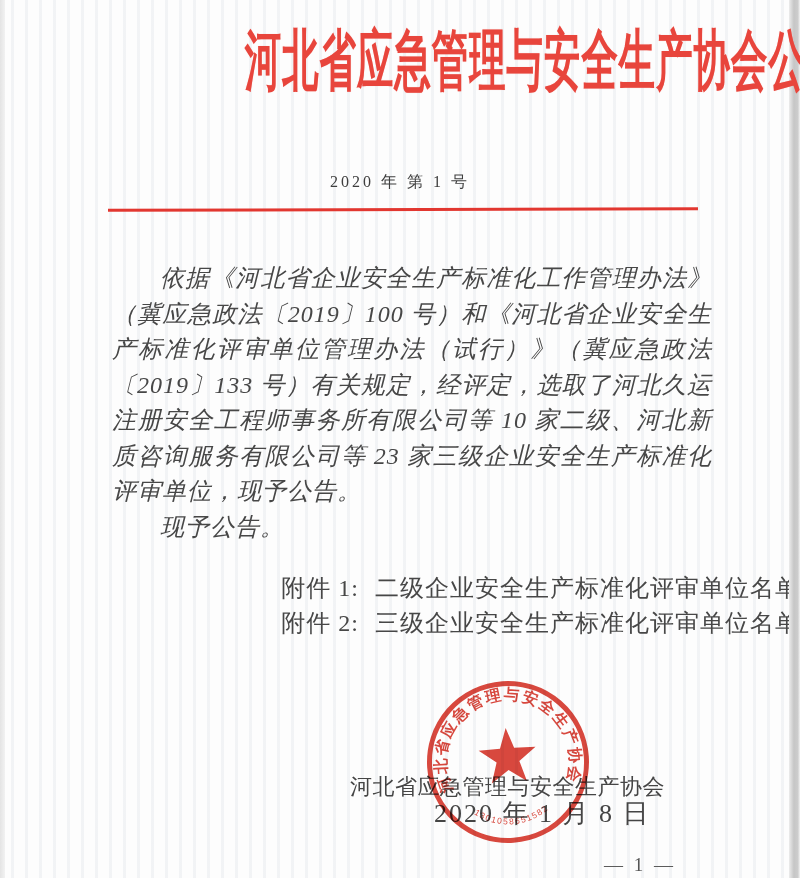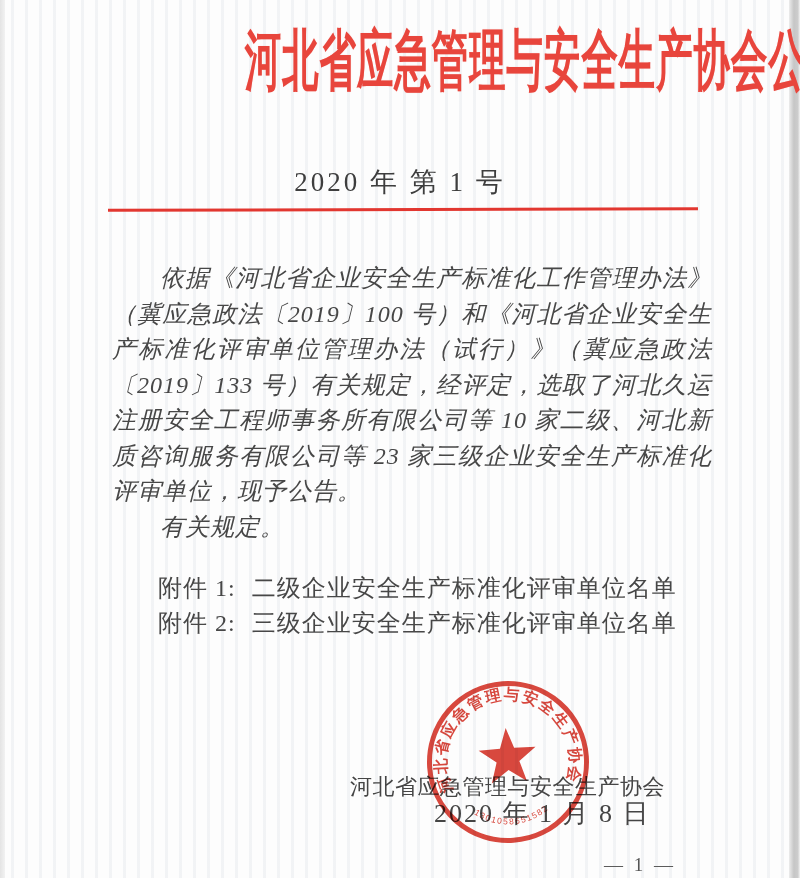--- a/index.html
+++ b/index.html
@@ -36,21 +36,21 @@
     font-weight:700;
     letter-spacing:2px;
     color:#e8453c;
     transform:scaleX(0.55);
     transform-origin:center center;
     text-shadow:0 0 1px rgba(232,69,60,.4);
   }
   .issue-line{
     margin-top:64px;
     text-align:center;
-    font-size:27px;
+    font-size:16px;
     letter-spacing:3px;
     color:#3e3e3e;
     line-height:24px;
   }
   .header-rule{
     margin:14px 0 0 108px;
     width:590px;height:3px;
     background:#e23730;
     transform:rotate(-0.15deg);
   }
@@ -64,21 +64,21 @@
     font-style:italic;
   }
   .body-text p{margin:0;text-indent:2em;}
   .attachments{
     margin:26px 0 0 158px;
     font-size:24px;
     line-height:35px;
     letter-spacing:1px;
     color:#474747;
   }
-  .attachment-item{margin:0;}
+  .attachment-item{margin:0;text-align:right;}
   .attachment-label{margin-right:16px;}
   .official-seal{
     position:absolute;
     left:424px;top:678px;
     width:168px;height:168px;
     transform:rotate(-4deg);
     mix-blend-mode:multiply;
     opacity:.93;
     z-index:5;
   }
@@ -116,21 +116,21 @@
   <div class="title-wrap">
     <span class="doc-title">河北省应急管理与安全生产协会公告</span>
   </div>
 
   <div class="issue-line">2020 年 第 1 号</div>
 
   <div class="header-rule"></div>
 
   <div class="body-text">
     <p>依据《河北省企业安全生产标准化工作管理办法》（冀应急政法〔2019〕100 号）和《河北省企业安全生产标准化评审单位管理办法（试行）》（冀应急政法〔2019〕133 号）有关规定，经评定，选取了河北久运注册安全工程师事务所有限公司等 10 家二级、河北新质咨询服务有限公司等 23 家三级企业安全生产标准化评审单位，现予公告。</p>
-    <p>有关规定。</p>
+    <p>现予公告。</p>
   </div>
 
   <div class="attachments">
     <p class="attachment-item">
       <span class="attachment-label">附件 1:</span><span>二级企业安全生产标准化评审单位名单</span>
     </p>
     <p class="attachment-item">
       <span class="attachment-label">附件 2:</span><span>三级企业安全生产标准化评审单位名单</span>
     </p>
   </div>

